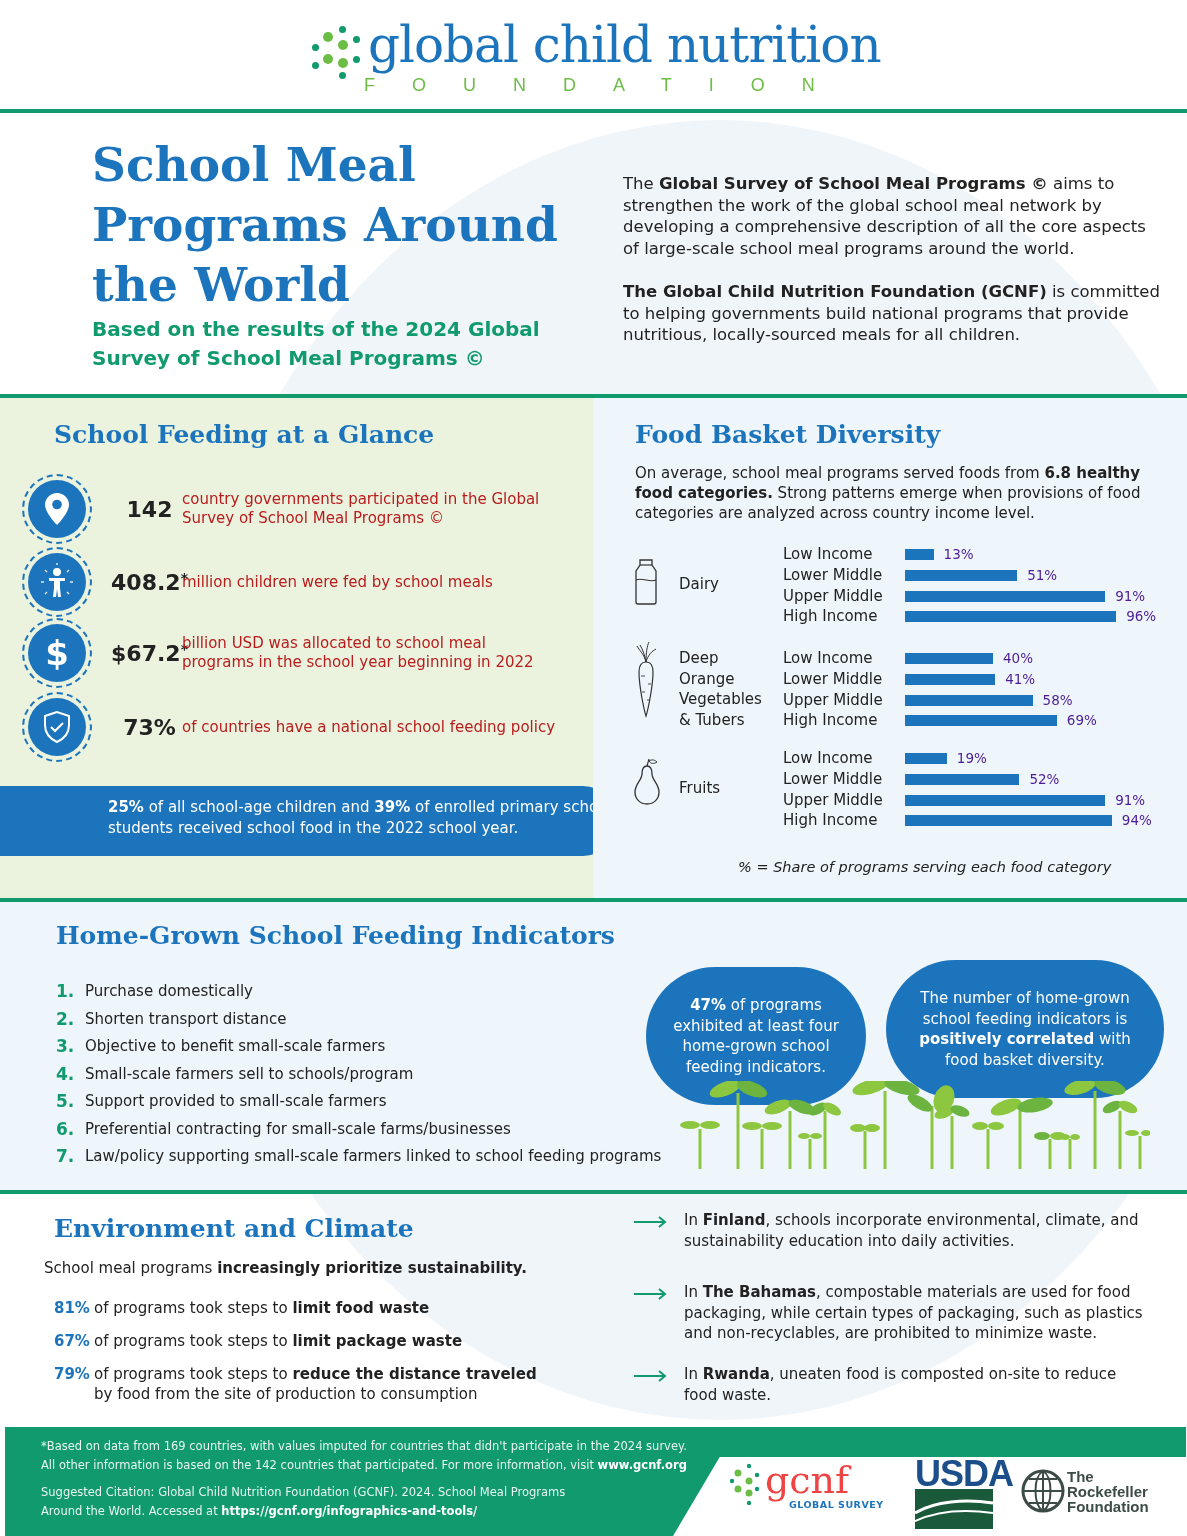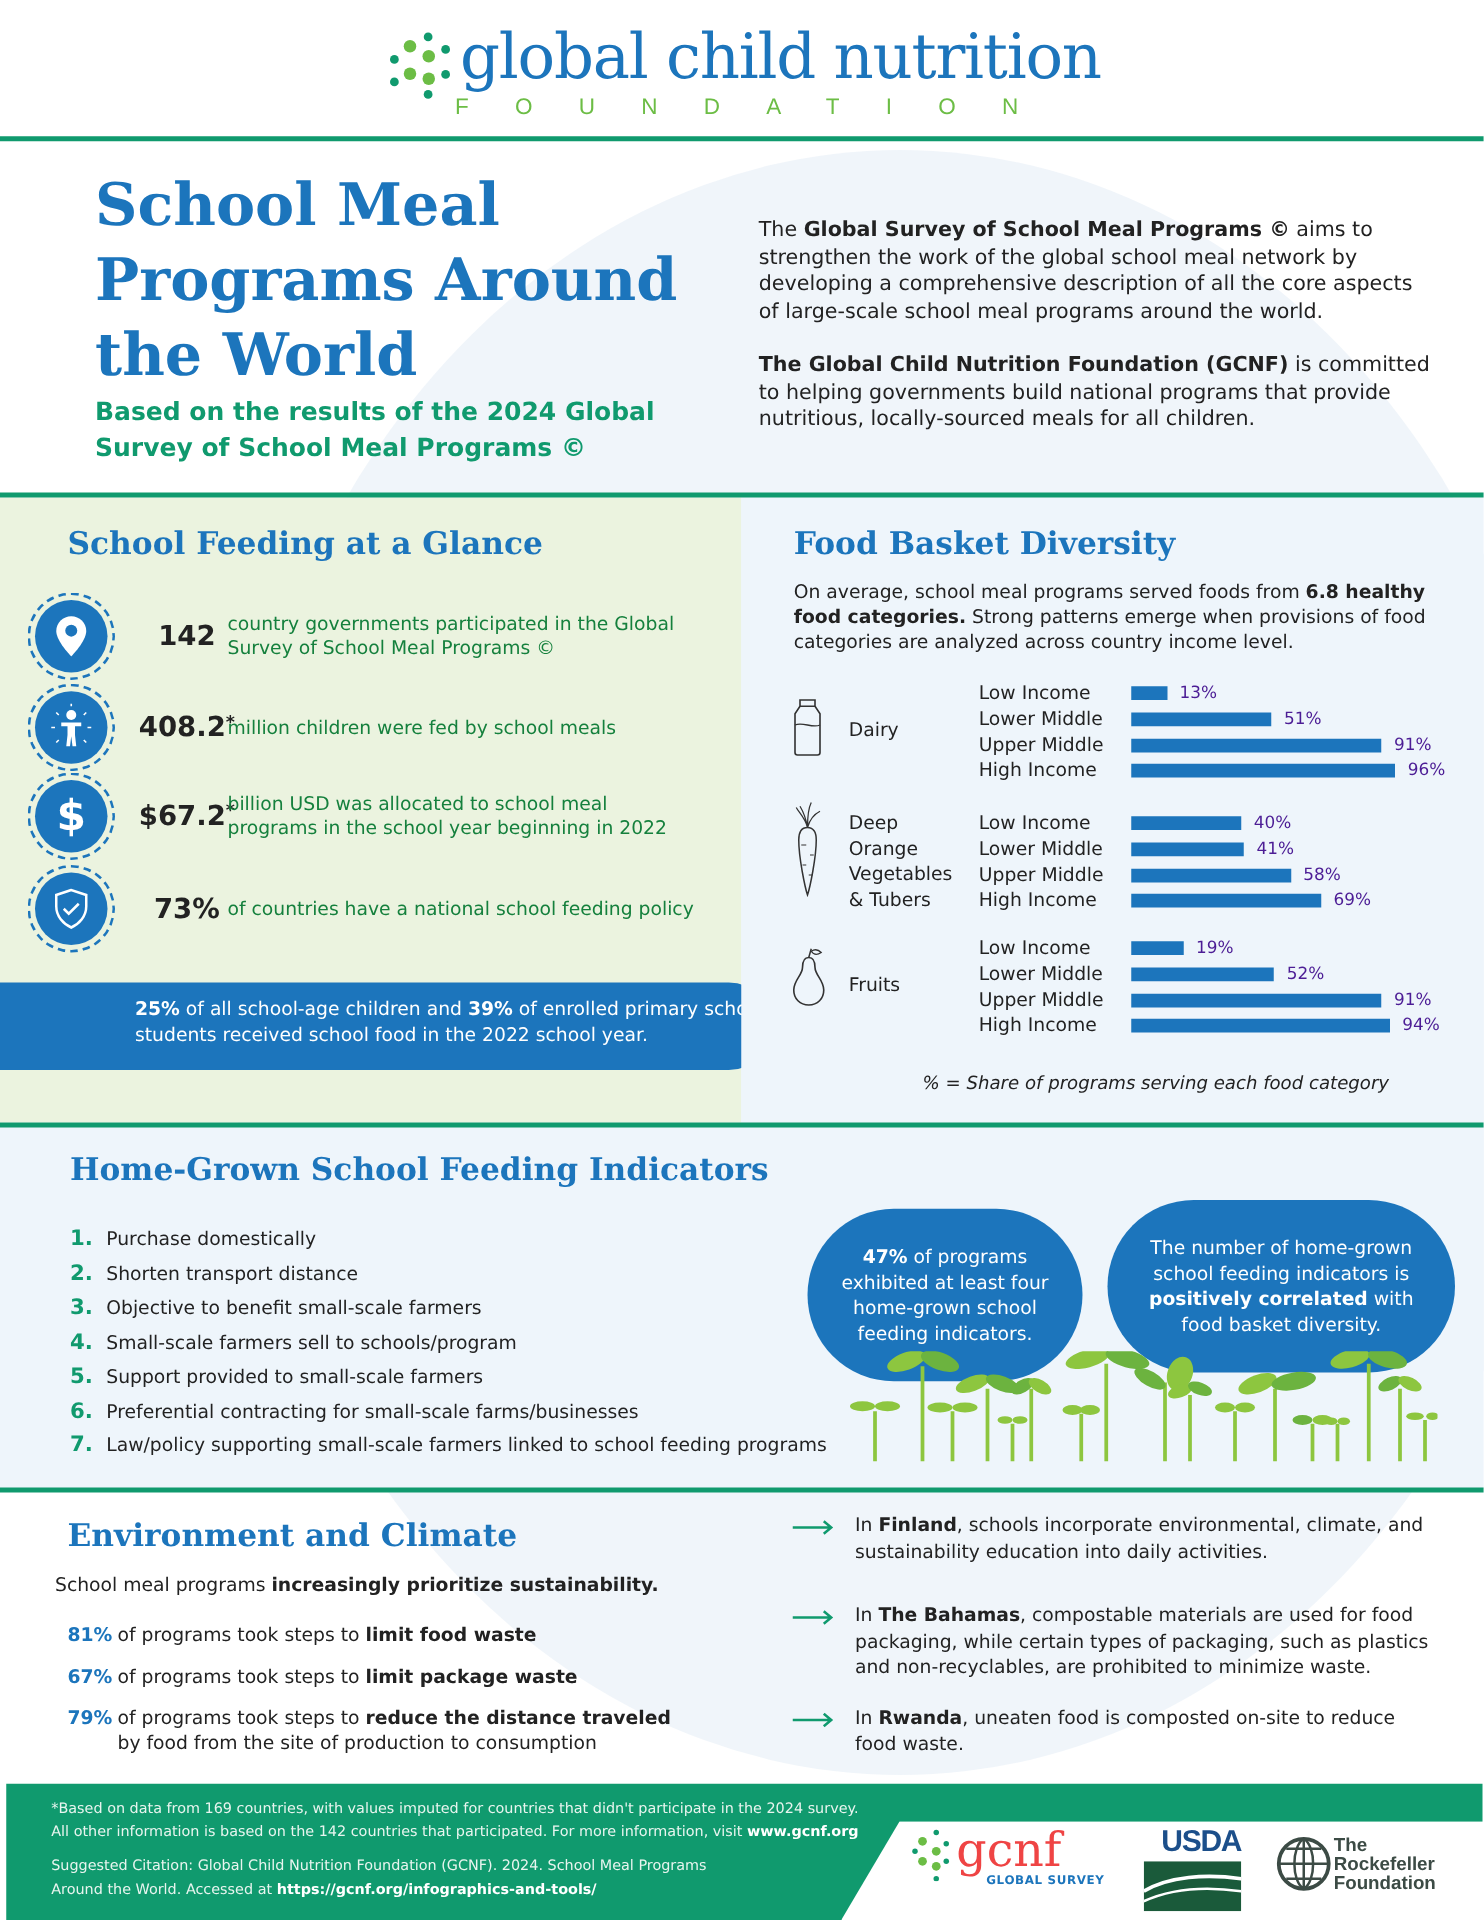--- a/index.html
+++ b/index.html
@@ -14,38 +14,38 @@
   #header{position:absolute;left:0;top:0;width:1187px;height:112px;background:#fff;z-index:2;}
   #logo{position:absolute;left:310px;top:16px;display:flex;align-items:flex-start;}
   #logo .dots{width:52px;height:60px;position:relative;margin-top:6px;}
   #logo .dots span{position:absolute;border-radius:50%;}
   #logo .wordmark{display:flex;flex-direction:column;margin-left:6px;}
   #logo .wm1{font-family:"DejaVu Serif","Liberation Serif",serif;font-size:50px;color:#1c75bc;line-height:58px;letter-spacing:-1px;}
   #logo .wm2{font-family:"Liberation Sans",sans-serif;font-size:18px;color:#6cbd45;letter-spacing:37px;margin-left:-4px;line-height:22px;}
   .rule-top{position:absolute;left:0;top:109px;width:1187px;height:4px;background:#109a6e;z-index:3;}
 
   
-  #intro{position:absolute;left:0;top:113px;width:1017px;height:283px;z-index:1;padding-left:20px;}
+  #intro{position:absolute;left:16px;top:113px;width:1017px;height:283px;z-index:1;padding-left:20px;}
   #title{position:absolute;left:76px;top:22px;width:480px;font-family:"DejaVu Serif","Liberation Serif",serif;font-weight:bold;font-size:47px;line-height:60px;color:#1c75bc;}
   #subtitle{position:absolute;left:76px;top:202px;width:520px;font-size:20px;font-weight:bold;line-height:29px;color:#109a6e;}
   #intro-text{position:absolute;left:607px;top:60px;width:540px;font-size:16.5px;line-height:21.5px;color:#222;}
   #intro-text p{margin-bottom:22px;}
 
   .rule{position:absolute;left:0;width:1187px;height:4px;background:#109a6e;z-index:3;}
 
   
   #glance{position:absolute;left:0;top:398px;width:593px;height:500px;background:#ebf3df;z-index:1;}
   #fooddiv{position:absolute;left:593px;top:398px;width:594px;height:500px;background:#eef5fb;z-index:1;}
   .sec-title{font-family:"DejaVu Serif","Liberation Serif",serif;font-weight:bold;font-size:25px;color:#1c75bc;position:absolute;}
   .stat{position:absolute;left:22px;width:560px;height:70px;}
   .stat .icon{position:absolute;left:0;top:0;width:70px;height:70px;border-radius:50%;border:2px dashed #1c75bc;display:flex;align-items:center;justify-content:center;}
   .stat .icon .inner{width:58px;height:58px;border-radius:50%;background:#1c75bc;display:flex;align-items:center;justify-content:center;}
   .stat .num{position:absolute;left:80px;width:95px;top:0;height:70px;display:flex;align-items:center;justify-content:center;font-size:22px;font-weight:bold;color:#222;}
   .stat .num sup{font-size:14px;vertical-align:top;position:relative;top:-4px;}
-  .stat .desc{position:absolute;left:160px;top:0;height:70px;display:flex;align-items:center;font-size:15px;line-height:19px;width:380px;color:#15803d;}
+  .stat .desc{position:absolute;left:160px;top:0;height:70px;display:flex;align-items:center;font-size:15px;line-height:19px;width:380px;color:#b91c1c;}
   #pill{position:absolute;left:0;top:388px;width:618px;height:70px;background:#1c75bc;border-radius:0 35px 35px 0;color:#fff;font-size:15px;line-height:21px;padding:11px 0 0 108px;}
 
   
   #fb-intro{position:absolute;left:42px;top:65px;width:510px;font-size:15px;line-height:20px;color:#222;}
   .fb-group{position:absolute;left:40px;width:540px;}
   .fb-icon{position:absolute;left:0;width:36px;}
   .fb-cat{position:absolute;left:46px;font-size:15px;line-height:20.5px;color:#222;}
   .fb-rows{position:absolute;left:150px;top:0;width:400px;}
   .fb-row{height:20.8px;position:relative;}
   .fb-row .lbl{position:absolute;left:0;width:120px;font-size:15px;line-height:20.8px;color:#222;}
@@ -468,21 +468,21 @@
             <circle cx="28" cy="28" r="2.2"></circle>
             <circle cx="20" cy="42" r="2.2"></circle>
           </g>
         </svg>
       <div style="display:flex;flex-direction:column;margin-left:2px;">
         <span style="font-family:'DejaVu Serif',serif;font-size:38px;color:#ef4444;line-height:38px;">gcnf</span>
         <span style="font-size:9.5px;font-weight:bold;color:#1c75bc;margin-left:24px;letter-spacing:.5px;">GLOBAL SURVEY</span>
       </div>
     </div>
     <div style="position:absolute;left:242px;top:2px;width:78px;">
-      <div style="font-family:'Liberation Sans',sans-serif;font-size:24px;font-weight:bold;color:#1c4f8a;text-align:right;letter-spacing:-1px;line-height:30px;">USDA</div>
+      <div style="font-family:'Liberation Sans',sans-serif;font-size:36px;font-weight:bold;color:#1c4f8a;text-align:right;letter-spacing:-1px;line-height:30px;">USDA</div>
       <svg width="78" height="40" viewBox="0 0 78 40">
           <rect width="78" height="40" fill="#1a5a3a"></rect>
           <path d="M0 24c20-12 50-14 78-10" stroke="#fff" stroke-width="3" fill="none"></path>
           <path d="M0 32c22-10 50-12 78-8" stroke="#fff" stroke-width="2" fill="none"></path>
         </svg>
     </div>
     <div style="position:absolute;left:348px;top:4px;display:flex;align-items:center;">
       <svg width="44" height="60" viewBox="0 0 44 60">
           <circle cx="22" cy="30" r="20" fill="none" stroke="#3c4b45" stroke-width="3"></circle>
           <path d="M22 10v40M2 30h40M8 18h28M8 42h28M22 10c-10 6-10 34 0 40M22 10c10 6 10 34 0 40" stroke="#3c4b45" stroke-width="2" fill="none"></path>

